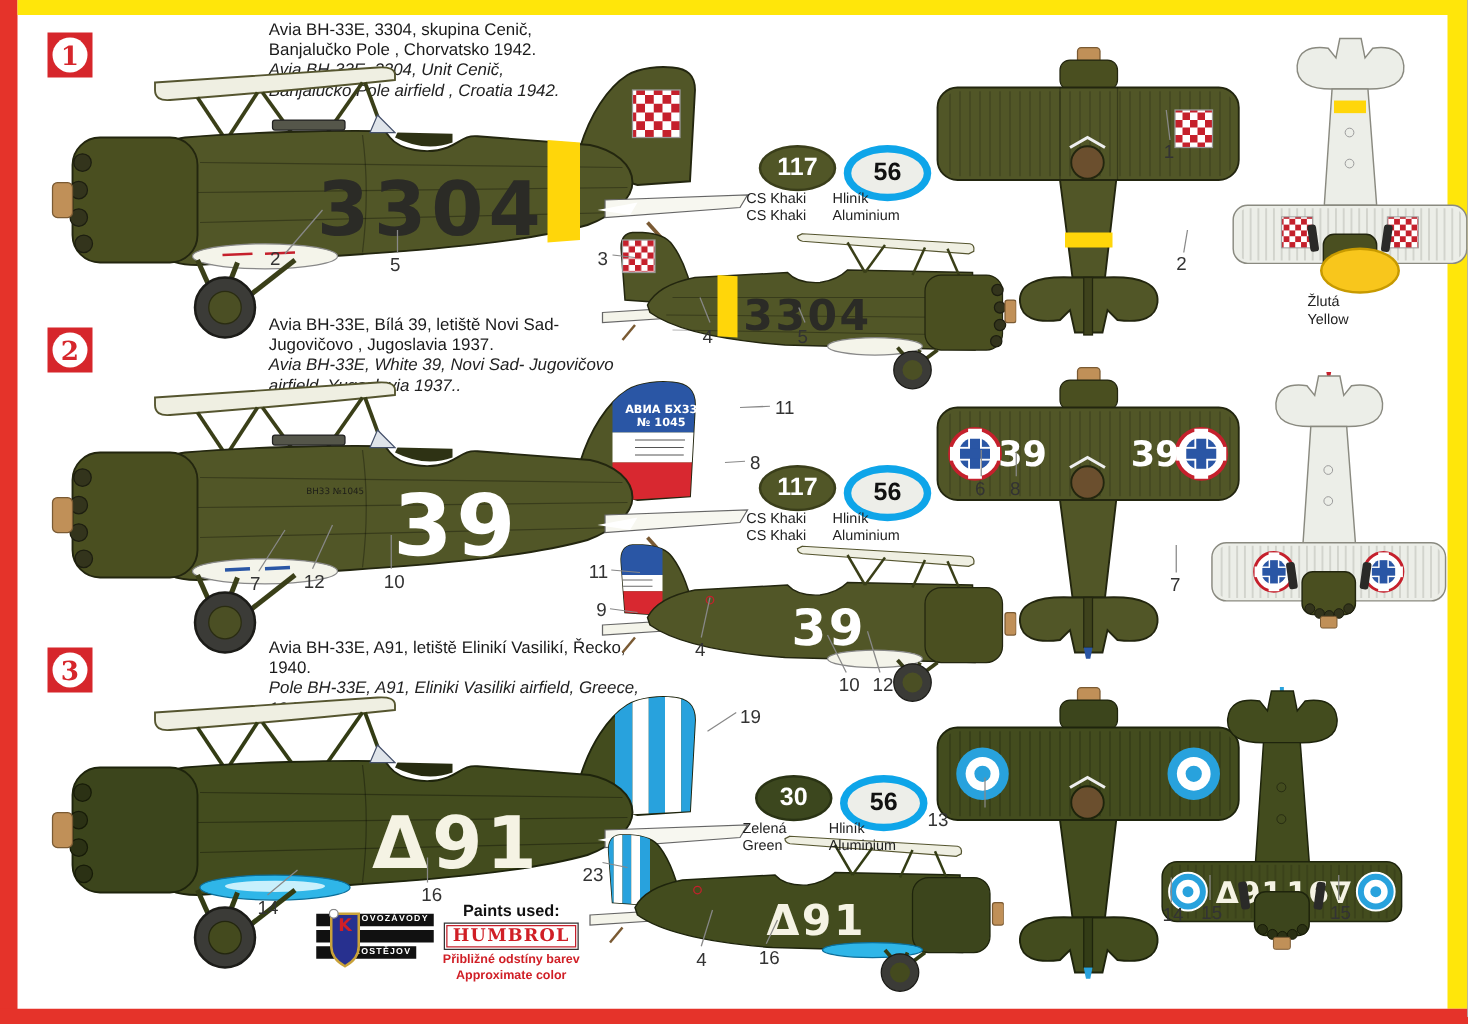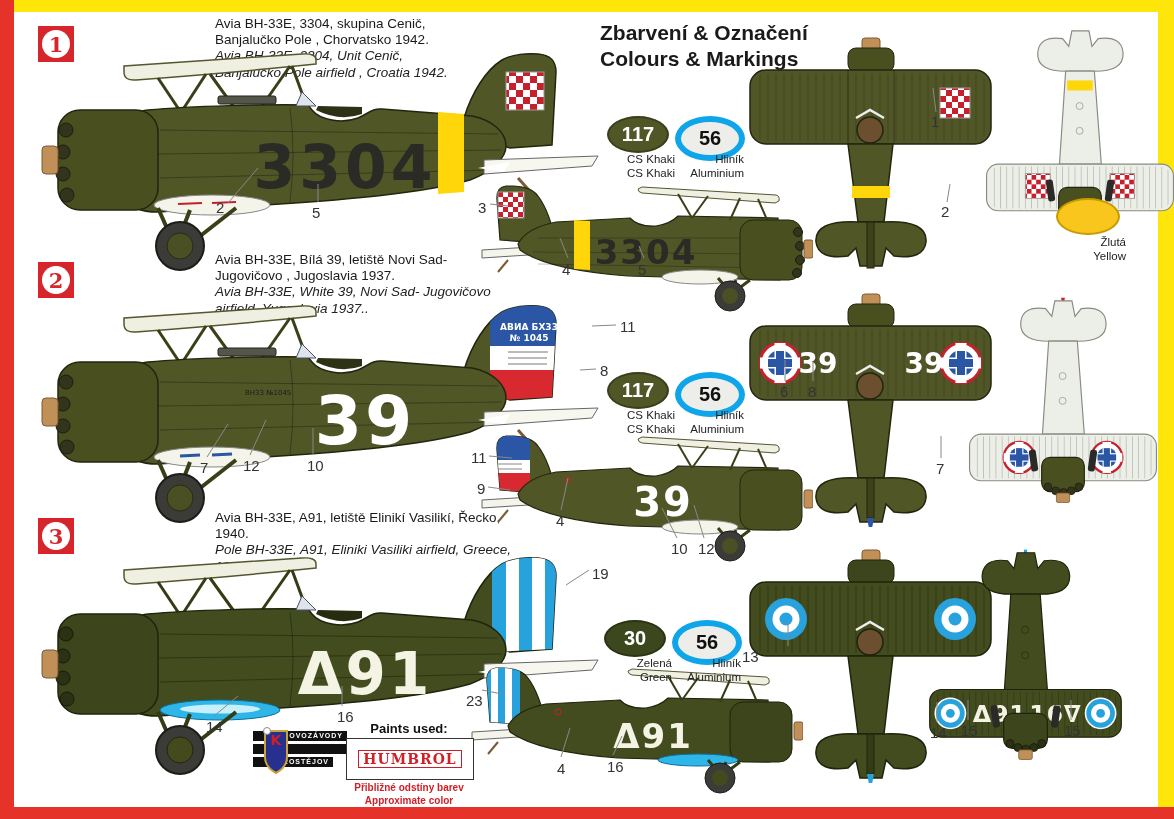--- a/index.html
+++ b/index.html
@@ -22,54 +22,50 @@
   .scheme-text .en{font-style:italic;color:#222;}
   
   .main-title{position:absolute;left:600px;top:20px;font-size:21px;font-weight:bold;line-height:1.25;}
   
   .chip{position:absolute;width:58px;height:33px;border-radius:50%;display:flex;align-items:center;justify-content:center;
         font-size:20px;font-weight:bold;}
   .chip-khaki{background:#515627;color:#fff;border:2px solid #3a3e1a;}
   .chip-green{background:#3C471E;color:#fff;border:2px solid #2a3314;}
   .chip-alu{background:#EDEEE9;color:#111;border:6px solid #0ea5e9;}
   .chip-yellow{background:#F8C61C;border:2px solid #c79a00;width:60px;}
-  .chip-label{position:absolute;font-size:11.5px;line-height:1.2;text-align:right;color:#222;}
+  .chip-label{position:absolute;font-size:11.5px;line-height:1.2;text-align:left;color:#222;}
   
   .co{position:absolute;font-size:15px;color:#333;}
   
   .kp{position:absolute;left:253px;top:731px;width:94px;height:42px;}
   .kp .b{position:absolute;left:0;width:94px;height:10px;background:#111;color:#fff;font-size:7px;font-weight:bold;
          letter-spacing:1px;text-align:right;line-height:10px;padding-right:4px;box-sizing:border-box;}
   .kp .b1{top:0;}
   .kp .b2{top:13px;}
   .kp .b3{top:26px;width:80px;}
   .kp svg{position:absolute;left:10px;top:-4px;}
   .humbrol{position:absolute;left:346px;top:721px;width:126px;text-align:center;}
   .humbrol .pu{font-size:13px;font-weight:bold;color:#111;}
-  .humbrol .box{margin:2px auto 2px;border:1px solid #333;padding:11px;width:104px;background:#fff;}
+  .humbrol .box{margin:2px auto 2px;border:1px solid #333;padding:1px;width:104px;background:#fff;}
   .humbrol .box .inner{border:1px solid #C5202C;background:#fff;color:#D01F26;
       font-family:"DejaVu Serif",serif;font-weight:bold;font-size:14px;letter-spacing:1px;}
   .humbrol .note{font-size:10px;font-weight:bold;color:#D01F26;line-height:1.25;}
   svg text{font-family:"DejaVu Sans",sans-serif;}
   .leader{position:absolute;left:0;top:0;pointer-events:none;}
 </style>
 </head>
 <body>
 
 <div class="page">
 
   <div class="bar bar-left"></div>
   <div class="bar bar-top"></div>
   <div class="bar bar-right"></div>
   <div class="bar bar-bottom"></div>
 
-  <div class="main-title">
-    <div>Zbarvení &amp; Označení</div>
-    <div>Colours &amp; Markings</div>
-  </div>
 
   <div class="badge" style="left:38px;top:26px">
       <span class="circ">1</span>
     </div>
   <div class="badge" style="left:38px;top:262px">
       <span class="circ">2</span>
     </div>
   <div class="badge" style="left:38px;top:518px">
       <span class="circ">3</span>
     </div>

